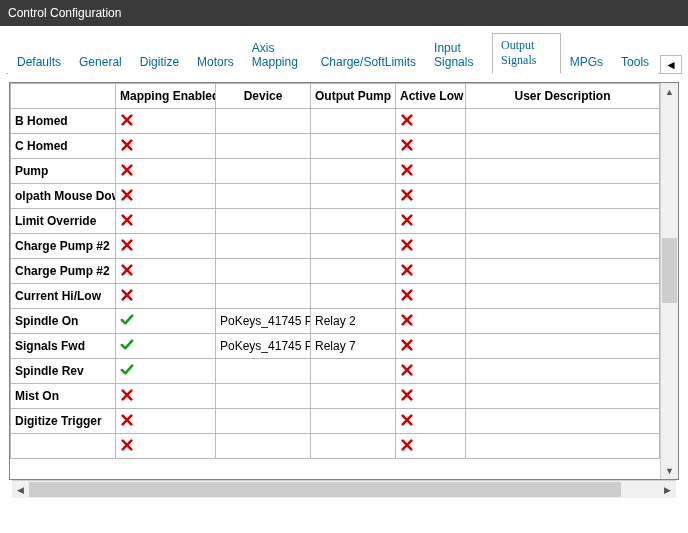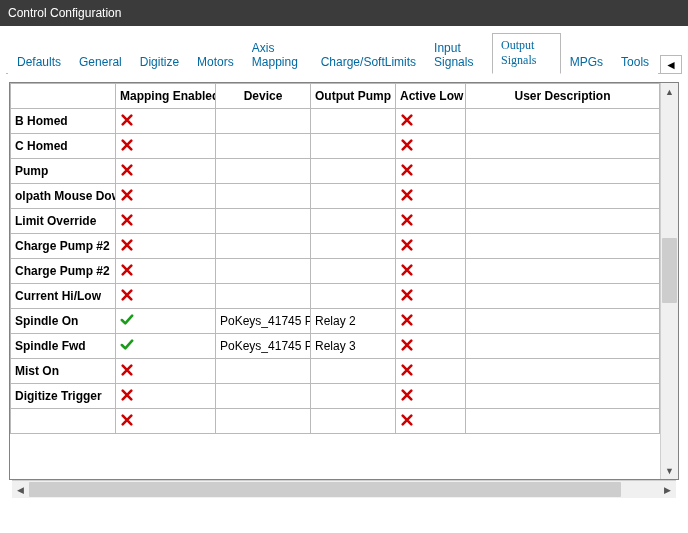--- a/index.html
+++ b/index.html
@@ -191,26 +191,38 @@
                         <path d="M2 7 L6 11 L14 2" fill="none" stroke="#1a9c1a" stroke-width="3" stroke-linecap="round" stroke-linejoin="round"></path>
                       </svg></span></td>
                   <td>PoKeys_41745 PE</td>
                   <td>Relay 2</td>
                   <td class="iconcell"><span><svg class="mark" viewBox="0 0 14 14">
                         <path d="M2 2 L12 12 M12 2 L2 12" fill="none" stroke="#cc0000" stroke-width="3" stroke-linecap="round"></path>
                       </svg></span></td>
                   <td></td>
                 </tr>
                 <tr>
-                  <td class="rowheader">Spindle Fwd</td>
+                  <td class="rowheader">Signals Fwd</td>
                   <td class="iconcell"><span><svg class="mark" viewBox="0 0 16 14">
                         <path d="M2 7 L6 11 L14 2" fill="none" stroke="#1a9c1a" stroke-width="3" stroke-linecap="round" stroke-linejoin="round"></path>
                       </svg></span></td>
                   <td>PoKeys_41745 PE</td>
-                  <td>Relay 3</td>
+                  <td>Relay 7</td>
+                  <td class="iconcell"><span><svg class="mark" viewBox="0 0 14 14">
+                        <path d="M2 2 L12 12 M12 2 L2 12" fill="none" stroke="#cc0000" stroke-width="3" stroke-linecap="round"></path>
+                      </svg></span></td>
+                  <td></td>
+                </tr>
+                <tr>
+                  <td class="rowheader">Spindle Rev</td>
+                  <td class="iconcell"><span><svg class="mark" viewBox="0 0 16 14">
+                        <path d="M2 7 L6 11 L14 2" fill="none" stroke="#1a9c1a" stroke-width="3" stroke-linecap="round" stroke-linejoin="round"></path>
+                      </svg></span></td>
+                  <td></td>
+                  <td></td>
                   <td class="iconcell"><span><svg class="mark" viewBox="0 0 14 14">
                         <path d="M2 2 L12 12 M12 2 L2 12" fill="none" stroke="#cc0000" stroke-width="3" stroke-linecap="round"></path>
                       </svg></span></td>
                   <td></td>
                 </tr>
                 <tr>
                   <td class="rowheader">Mist On</td>
                   <td class="iconcell"><span><svg class="mark" viewBox="0 0 14 14">
                         <path d="M2 2 L12 12 M12 2 L2 12" fill="none" stroke="#cc0000" stroke-width="3" stroke-linecap="round"></path>
                       </svg></span></td>

